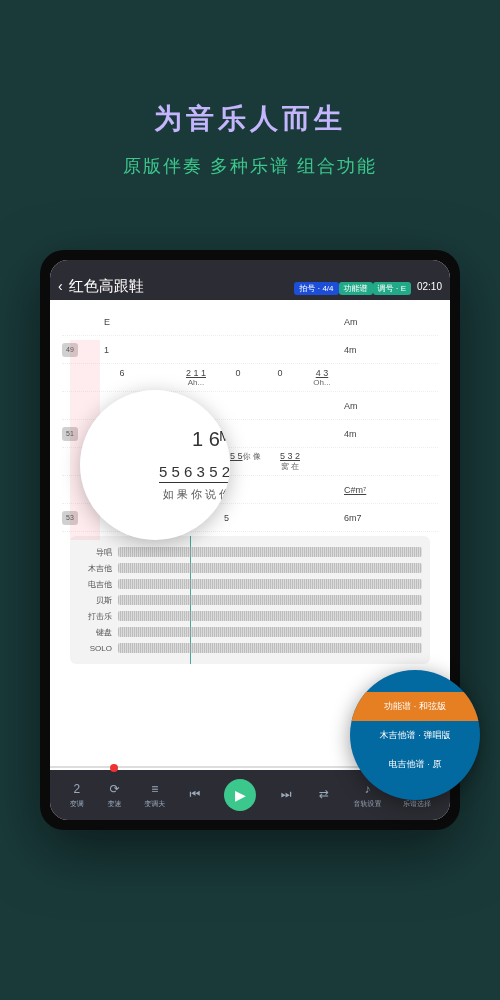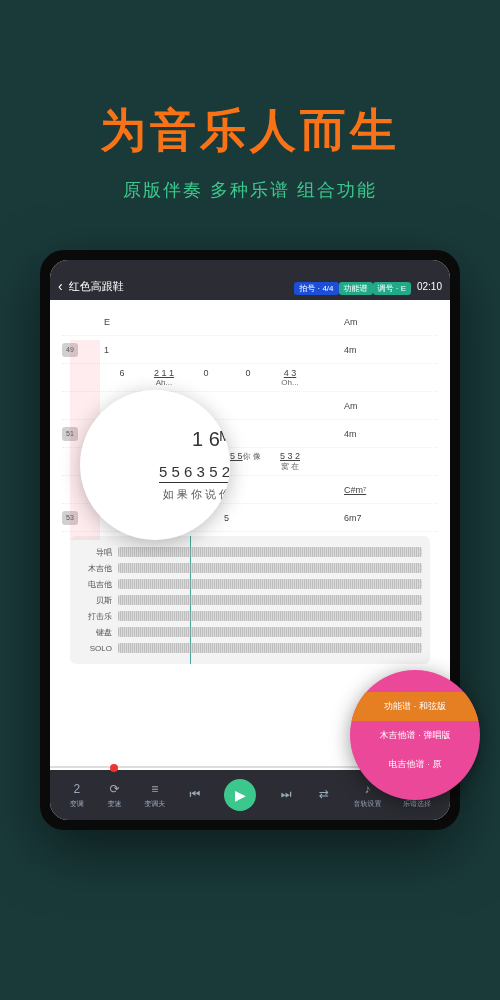--- a/index.html
+++ b/index.html
@@ -1,25 +1,25 @@
 <!DOCTYPE html>
 <html><head>
 <meta charset="utf-8">
 <style>
 *{margin:0;padding:0;box-sizing:border-box;font-family:-apple-system,"PingFang SC","Microsoft YaHei",sans-serif}
 body{background:#1a3a3a;width:500px;height:1000px;overflow:hidden;position:relative}
 .hero{text-align:center;padding-top:100px}
-.hero-title{color:#f97316;font-size:46px;font-weight:600;letter-spacing:4px}
+.hero-title{color:#c4b5fd;font-size:28px;font-weight:600;letter-spacing:4px}
 .hero-sub{color:#3cc88c;font-size:18px;margin-top:16px;letter-spacing:2px}
 .device{position:absolute;left:50%;transform:translateX(-50%);top:250px;width:420px;height:580px;background:#0a0a0a;border-radius:24px;padding:10px;box-shadow:0 20px 60px rgba(0,0,0,.5)}
 .screen{width:100%;height:100%;background:#fff;border-radius:18px;overflow:hidden;display:flex;flex-direction:column}
 .status{background:#2c2c34;height:12px}
 .topbar{background:#2c2c34;height:28px;display:flex;align-items:center;padding:0 8px;gap:6px}
 .back{color:#fff;font-size:14px}
-.song{color:#fff;font-size:11px;flex:1}
+.song{color:#fff;font-size:15px;flex:1}
 .chip{font-size:8px;padding:2px 5px;border-radius:3px;color:#fff}
 .chip.g{background:#2a8}
 .chip.o{background:#1d4ed8}
 .time{color:#fff;font-size:10px}
 .sheet{flex:1;background:#fff;position:relative;padding:8px 12px;font-size:9px;color:#333}
 .row{display:flex;align-items:center;min-height:28px;border-bottom:1px dotted #eee;position:relative}
 .barnum{width:16px;height:14px;background:#d0d0d0;border-radius:3px;font-size:7px;display:flex;align-items:center;justify-content:center;color:#555;margin-right:6px}
 .chord-line{display:flex;gap:40px;padding-left:20px;font-size:9px;color:#444}
 .note-line{display:flex;gap:6px;padding-left:20px;font-size:9px;color:#444;align-items:baseline}
 .lyric{font-size:8px;color:#666}
@@ -30,21 +30,21 @@
 .zoom .zl{font-size:11px;color:#555;margin-top:4px}
 .tracks{background:#f3f3f3;padding:8px;border-radius:6px;margin:4px 8px}
 .track{display:flex;align-items:center;height:16px;gap:6px}
 .tlabel{width:34px;font-size:8px;color:#555;text-align:right}
 .wave{flex:1;height:10px;background:repeating-linear-gradient(90deg,#999 0,#999 1px,#ccc 1px,#ccc 2px);border-radius:2px;opacity:.6}
 .playline{position:absolute;left:120px;top:0;bottom:0;width:1px;background:#4a9}
 .botbar{background:#2c2c34;height:50px;display:flex;align-items:center;justify-content:space-around;padding:0 8px}
 .btn{display:flex;flex-direction:column;align-items:center;color:#9ab;font-size:7px;gap:2px}
 .btn .ic{width:16px;height:16px;display:flex;align-items:center;justify-content:center;font-size:12px}
 .play{width:32px;height:32px;background:#3cc88c;border-radius:50%;display:flex;align-items:center;justify-content:center;color:#fff;font-size:14px}
-.popup{position:absolute;right:-20px;bottom:30px;width:130px;height:130px;background:#ec4899;border-radius:50%;box-shadow:0 4px 20px rgba(0,0,0,.4);z-index:10;display:flex;flex-direction:column;align-items:center;justify-content:center;overflow:hidden}
+.popup{position:absolute;right:-20px;bottom:30px;width:130px;height:130px;background:#0369a1;border-radius:50%;box-shadow:0 4px 20px rgba(0,0,0,.4);z-index:10;display:flex;flex-direction:column;align-items:center;justify-content:center;overflow:hidden}
 .popup-item{width:100%;padding:8px 12px;font-size:9px;color:#fff;text-align:center}
 .popup-item.active{background:#e67e22}
 </style>
 </head>
 <body>
 
 <div class="hero">
   <div class="hero-title">为音乐人而生</div>
   <div class="hero-sub">原版伴奏  多种乐谱  组合功能</div>
 </div>
@@ -84,21 +84,21 @@
               <span style="min-width: 80px;">4m</span>
             </div>
           </div>
           <div class="row">
             <span style="width: 22px;"></span>
             <div class="note-line" style="flex-wrap: wrap;">
               <span style="display: inline-flex; flex-direction: column; align-items: center; min-width: 36px;">
                 <span style="text-decoration: none;">6</span>
                 <span class="lyric"></span>
               </span>
-              <span style="display: inline-flex; flex-direction: column; align-items: center; min-width: 36px;">
+              <span style="display: inline-flex; flex-direction: column; align-items: center; min-width: 36px; margin-left: 32px;">
                 <span style="text-decoration: underline;">2 1 1</span>
                 <span class="lyric">Ah...</span>
               </span>
               <span style="display: inline-flex; flex-direction: column; align-items: center; min-width: 36px;">
                 <span style="text-decoration: none;">0</span>
                 <span class="lyric"></span>
               </span>
               <span style="display: inline-flex; flex-direction: column; align-items: center; min-width: 36px;">
                 <span style="text-decoration: none;">0</span>
                 <span class="lyric"></span>

